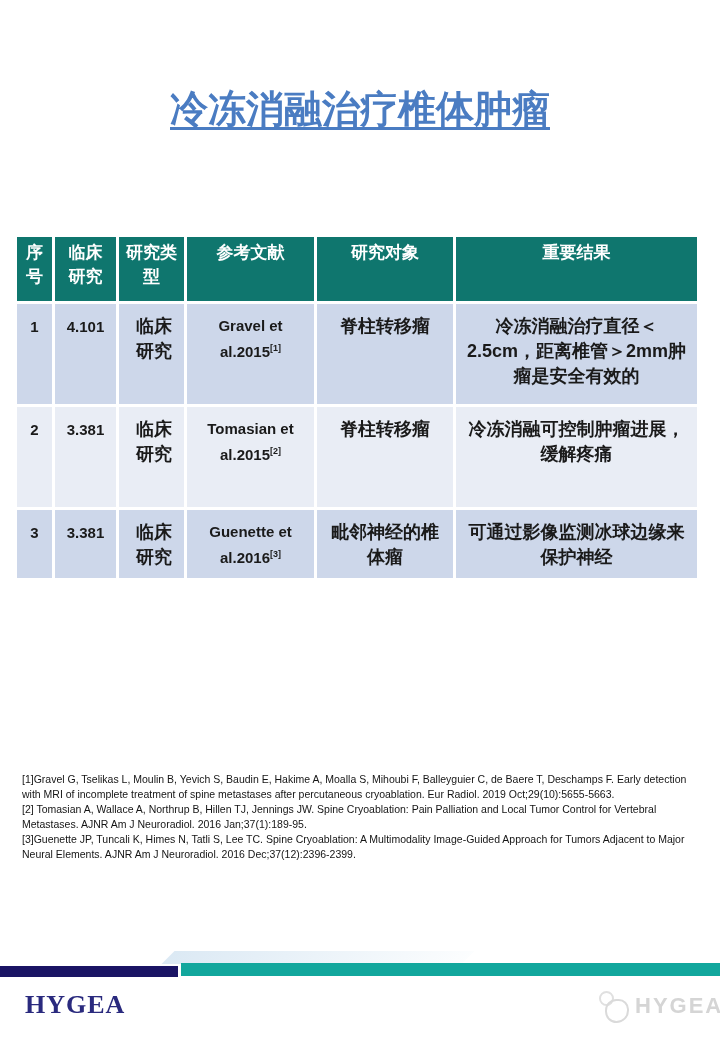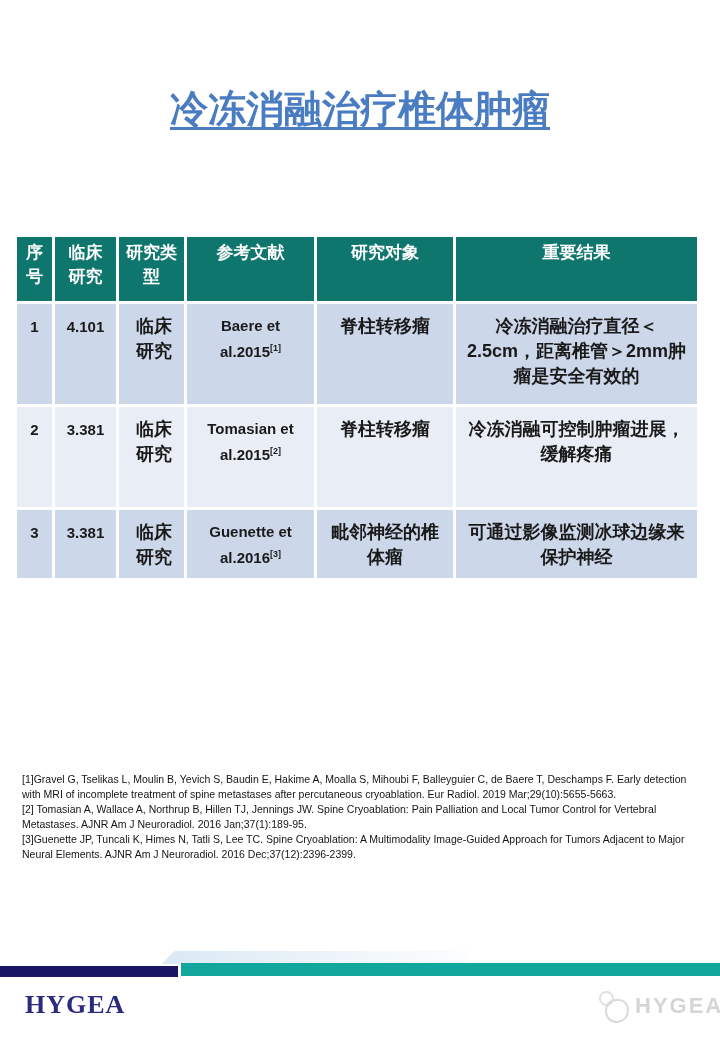--- a/index.html
+++ b/index.html
@@ -165,21 +165,21 @@
       <th>临床研究</th>
       <th>研究类型</th>
       <th>参考文献</th>
       <th>研究对象</th>
       <th>重要结果</th>
     </tr>
     <tr class="r-1 band-a">
       <td class="c-no">1</td>
       <td class="c-if">4.101</td>
       <td class="c-type">临床研究</td>
-      <td class="c-ref"><span>Baere et al.2015</span><sup>[1]</sup></td>
+      <td class="c-ref"><span>Gravel et al.2015</span><sup>[1]</sup></td>
       <td class="c-subj">脊柱转移瘤</td>
       <td class="c-result">冷冻消融治疗直径＜2.5cm，距离椎管＞2mm肿瘤是安全有效的</td>
     </tr>
     <tr class="r-2 band-b">
       <td class="c-no">2</td>
       <td class="c-if">3.381</td>
       <td class="c-type">临床研究</td>
       <td class="c-ref"><span>Tomasian et al.2015</span><sup>[2]</sup></td>
       <td class="c-subj">脊柱转移瘤</td>
       <td class="c-result">冷冻消融可控制肿瘤进展，缓解疼痛</td>
@@ -189,21 +189,21 @@
       <td class="c-if">3.381</td>
       <td class="c-type">临床研究</td>
       <td class="c-ref"><span>Guenette et al.2016</span><sup>[3]</sup></td>
       <td class="c-subj">毗邻神经的椎体瘤</td>
       <td class="c-result">可通过影像监测冰球边缘来保护神经</td>
     </tr>
   </tbody>
     </table>
 
   <div class="footnotes">
-    <p>[1]Gravel G, Tselikas L, Moulin B, Yevich S, Baudin E, Hakime A, Moalla S, Mihoubi F, Balleyguier C, de Baere T, Deschamps F. Early detection with MRI of incomplete treatment of spine metastases after percutaneous cryoablation. Eur Radiol. 2019 Mar;29(10):5655-5663.</p>
+    <p>[1]Gravel G, Tselikas L, Moulin B, Yevich S, Baudin E, Hakime A, Moalla S, Mihoubi F, Balleyguier C, de Baere T, Deschamps F. Early detection with MRI of incomplete treatment of spine metastases after percutaneous cryoablation. Eur Radiol. 2019 Oct;29(10):5655-5663.</p>
     <p>[2] Tomasian A, Wallace A, Northrup B, Hillen TJ, Jennings JW. Spine Cryoablation: Pain Palliation and Local Tumor Control for Vertebral Metastases. AJNR Am J Neuroradiol. 2016 Jan;37(1):189-95.</p>
     <p>[3]Guenette JP, Tuncali K, Himes N, Tatli S, Lee TC. Spine Cryoablation: A Multimodality Image-Guided Approach for Tumors Adjacent to Major Neural Elements. AJNR Am J Neuroradiol. 2016 Dec;37(12):2396-2399.</p>
   </div>
 
   <div class="bar-streak"></div>
   <div class="bar-navy"></div>
   <div class="bar-teal"></div>
 
   <div class="logo-text">HYGEA</div>
 

